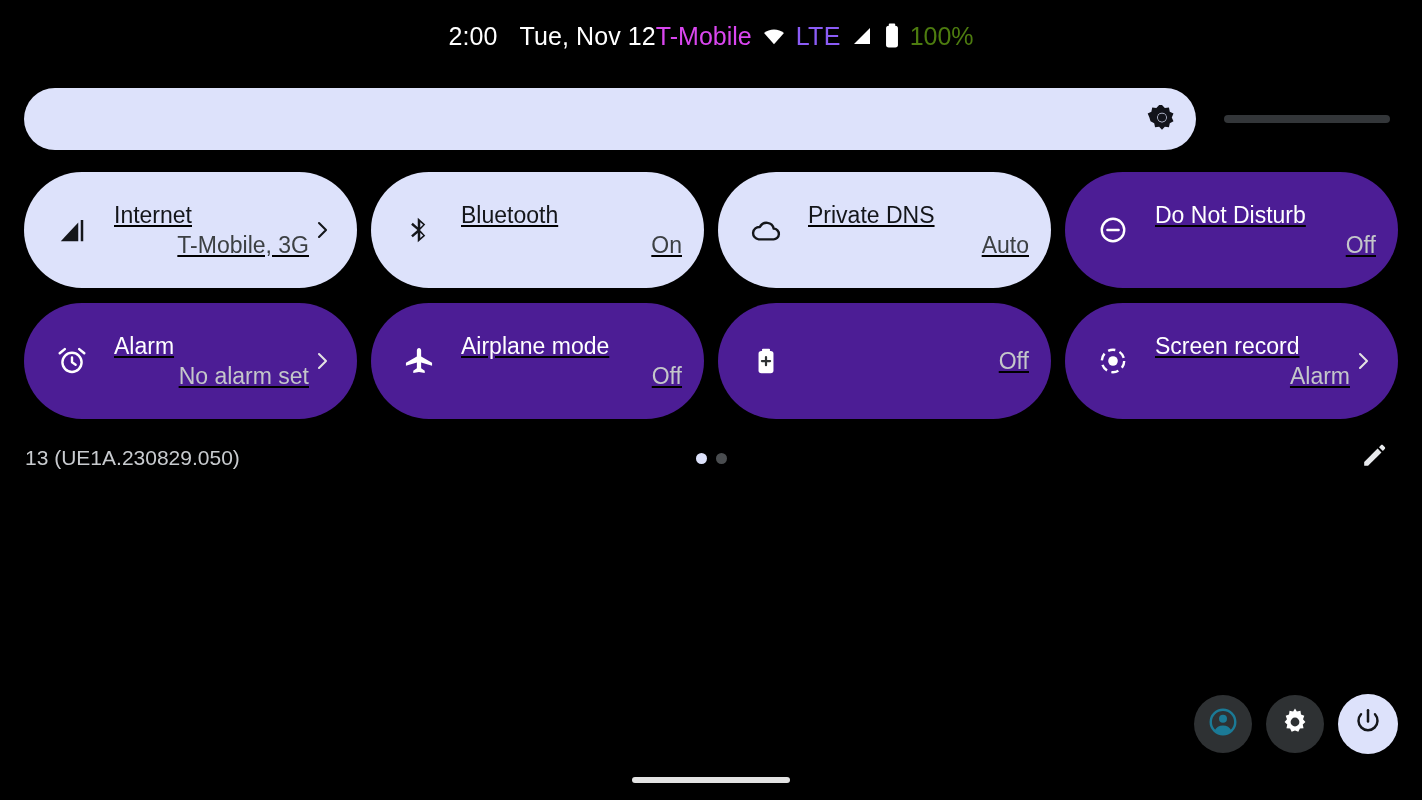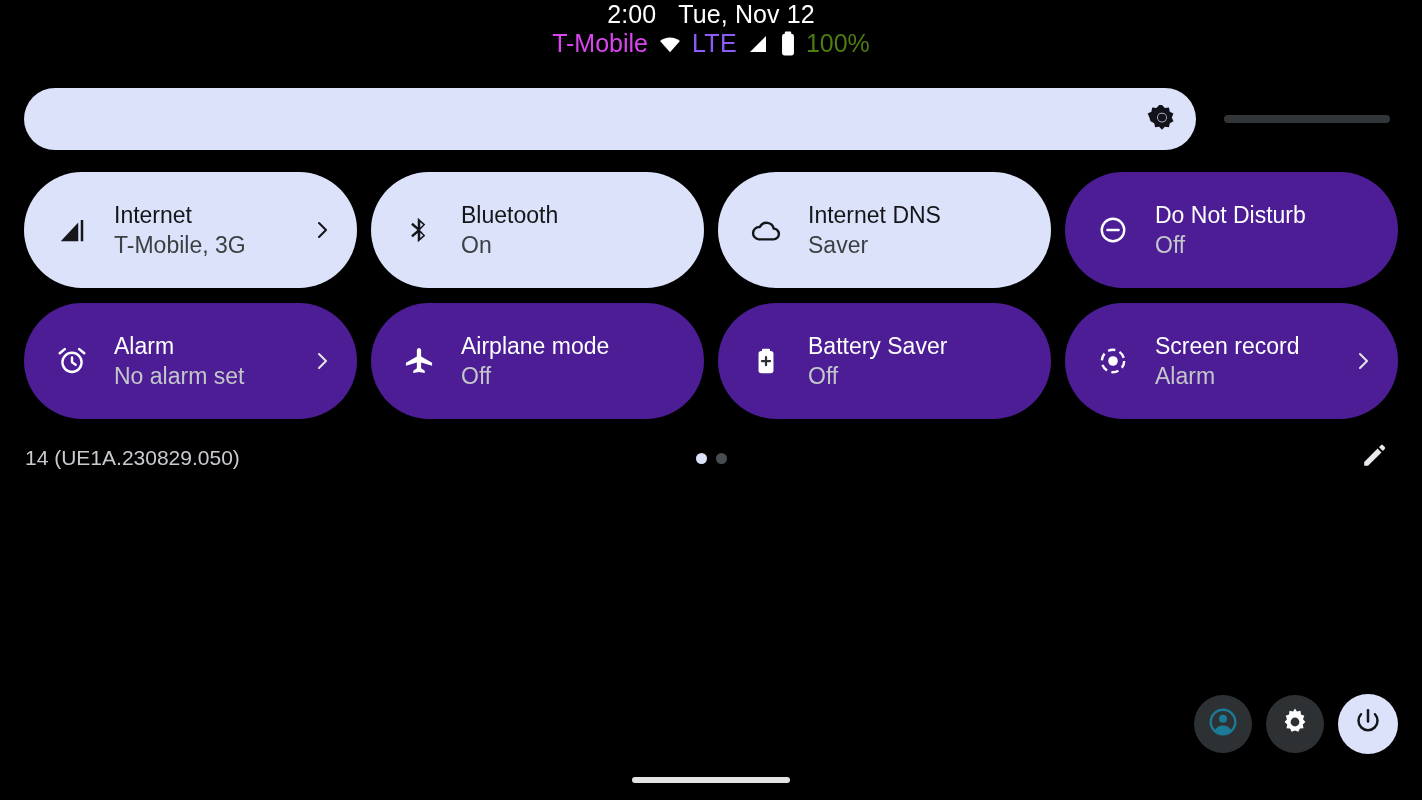--- a/index.html
+++ b/index.html
@@ -7,23 +7,22 @@
     width: 1422px; height: 800px;
     background: #000000;
     font-family: "Liberation Sans", sans-serif;
     overflow: hidden;
   }
   #screen { position: relative; width: 1422px; height: 800px; background: #000; }
 
   
   .statusbar {
     position: absolute; top: 0; left: 0; width: 1422px; height: 72px;
-    display: flex; align-items: center; justify-content: flex-start;
+    display: flex; align-items: center; justify-content: center;
     padding: 0 24px;
-    flex-direction: column;
   }
   .sb-left { display: flex; align-items: center; gap: 22px; }
   .sb-clock { color: #ffffff; font-size: 25px; letter-spacing: .1px; }
   .sb-date  { color: #ffffff; font-size: 25px; letter-spacing: .1px; }
   .sb-right { display: flex; align-items: center; gap: 9px; }
   .sb-carrier { color: #d946ef; font-size: 25px; }
   .sb-lte { color: #8b5cf6; font-size: 25px; letter-spacing: .3px; }
   .sb-pct { color: #4d7c0f; font-size: 25px; }
   .ic { display: inline-flex; align-items: center; justify-content: center; }
 
@@ -45,37 +44,37 @@
   }
   .bright-icon {
     position: absolute; left: 1138px; top: 95px; width: 48px; height: 48px;
     display: flex; align-items: center; justify-content: center;
   }
 
   
   .tiles {
     position: absolute; left: 24px; top: 172px; width: 1374px;
     display: grid; grid-template-columns: repeat(4, 1fr);
-    grid-template-rows: 116px 116px; gap: 15px 14px;
+    grid-template-rows: 116px 116px; gap: 15px 14px; text-decoration: underline;
   }
   .tile {
     position: relative; border-radius: 58px;
     display: flex; align-items: center;
     padding: 0 22px 0 26px;
     background: #4c1d95;
   }
   .tile.active { background: #dde2fb; }
   .tile-icon {
     width: 44px; height: 44px; flex: 0 0 44px;
     display: flex; align-items: center; justify-content: center;
     margin-right: 20px;
   }
   .tile-text { display: flex; flex-direction: column; justify-content: center; flex: 1 1 auto; min-width: 0; }
   .tile-title { font-size: 23px; line-height: 30px; color: #ffffff; white-space: nowrap; }
-  .tile-sub   { font-size: 23px; line-height: 30px; color: #c4c7ca; white-space: nowrap; }
+  .tile-sub   { font-size: 23px; line-height: 30px; color: #c4c7ca; white-space: nowrap; text-align: right; }
   .tile.active .tile-title { color: #14161a; }
   .tile.active .tile-sub   { color: #3c4043; }
   .tile-chev {
     width: 26px; height: 26px; flex: 0 0 26px;
     display: flex; align-items: center; justify-content: center;
   }
 
   
   .footer {
     position: absolute; left: 0; top: 440px; width: 1422px; height: 36px;
@@ -192,22 +191,22 @@
       </span>
     </div>
 
     <div class="tile active">
       <span class="tile-icon">
         <svg width="32" height="32" viewBox="0 0 24 24">
           <path d="M6.5 19h11a4 4 0 0 0 .3-8 5.5 5.5 0 0 0-10.4-1.2A4.1 4.1 0 0 0 6.5 19z" fill="none" stroke="#14161a" stroke-width="1.8" stroke-linejoin="round"></path>
         </svg>
       </span>
       <span class="tile-text">
-        <span class="tile-title">Internet DNS</span>
-        <span class="tile-sub">Saver</span>
+        <span class="tile-title">Private DNS</span>
+        <span class="tile-sub">Auto</span>
       </span>
     </div>
 
     <div class="tile">
       <span class="tile-icon">
         <svg width="30" height="30" viewBox="0 0 24 24">
           <circle cx="12" cy="12" r="9" fill="none" stroke="#ffffff" stroke-width="1.9"></circle>
           <path d="M7.5 12h9" stroke="#ffffff" stroke-width="1.9" stroke-linecap="round"></path>
         </svg>
       </span>
@@ -251,21 +250,20 @@
 
     <div class="tile">
       <span class="tile-icon">
         <svg width="28" height="28" viewBox="0 0 24 24">
           <rect x="8.5" y="1.6" width="7" height="2.2" rx="1" fill="#ffffff"></rect>
           <rect x="5.6" y="3.4" width="12.8" height="19.2" rx="2.4" fill="#ffffff"></rect>
           <path d="M12 8.6v7M8.5 12.1h7" stroke="#2e3133" stroke-width="1.9" stroke-linecap="round"></path>
         </svg>
       </span>
       <span class="tile-text">
-        <span class="tile-title">Battery Saver</span>
         <span class="tile-sub">Off</span>
       </span>
     </div>
 
     <div class="tile">
       <span class="tile-icon">
         <svg width="32" height="32" viewBox="0 0 24 24">
           <circle cx="12" cy="12" r="8.4" fill="none" stroke="#ffffff" stroke-width="1.8" stroke-dasharray="5.5 3.4"></circle>
           <circle cx="12" cy="12" r="3.6" fill="#ffffff"></circle>
         </svg>
@@ -277,21 +275,21 @@
       <span class="tile-chev">
         <svg width="24" height="24" viewBox="0 0 24 24">
             <path d="M9 5l7 7-7 7" stroke="#e3e3e3" stroke-width="2.1" fill="none" stroke-linecap="round" stroke-linejoin="round"></path>
           </svg>
       </span>
     </div>
 
   </div>
 
   <div class="footer">
-    <span class="build">14 (UE1A.230829.050)</span>
+    <span class="build">13 (UE1A.230829.050)</span>
     <div class="pager">
       <span class="dot on"></span>
       <span class="dot off"></span>
     </div>
     <div class="edit-btn">
       <span>
         <svg width="28" height="28" viewBox="0 0 24 24">
           <path d="M3.6 17.1 15.1 5.6l3.3 3.3L6.9 20.4H3.6v-3.3z" fill="#e8eaed"></path>
           <path d="M16.3 4.4 17.9 2.8c.5-.5 1.3-.5 1.8 0l1.5 1.5c.5.5.5 1.3 0 1.8l-1.6 1.6-3.3-3.3z" fill="#e8eaed"></path>
         </svg>

